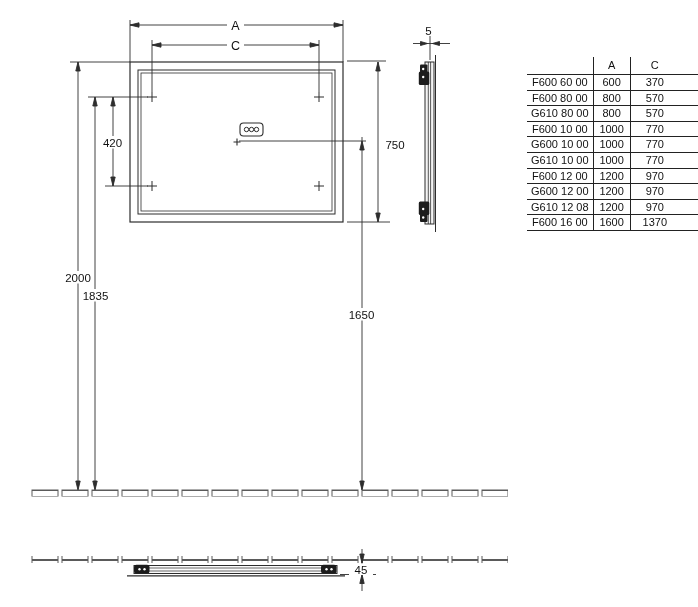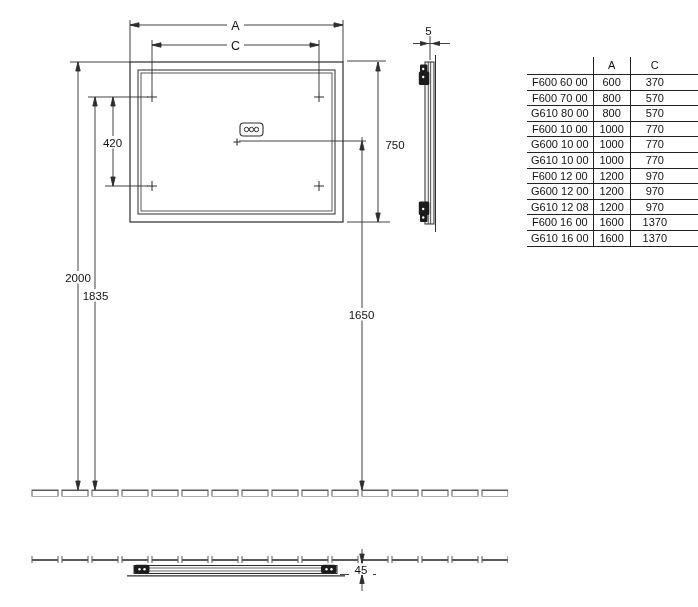--- a/index.html
+++ b/index.html
@@ -185,21 +185,21 @@
         <th class="col-c">C</th>
       </tr>
     </thead>
     <tbody>
         <tr>
           <td class="col-model">F600 60 00</td>
           <td class="col-a">600</td>
           <td class="col-c">370</td>
         </tr>
         <tr>
-          <td class="col-model">F600 70 00</td>
+          <td class="col-model">F600 80 00</td>
           <td class="col-a">800</td>
           <td class="col-c">570</td>
         </tr>
         <tr>
           <td class="col-model">G610 80 00</td>
           <td class="col-a">800</td>
           <td class="col-c">570</td>
         </tr>
         <tr>
           <td class="col-model">F600 10 00</td>
@@ -229,21 +229,16 @@
         <tr>
           <td class="col-model">G610 12 08</td>
           <td class="col-a">1200</td>
           <td class="col-c">970</td>
         </tr>
         <tr>
           <td class="col-model">F600 16 00</td>
           <td class="col-a">1600</td>
           <td class="col-c">1370</td>
         </tr>
-        <tr>
-          <td class="col-model">G610 16 00</td>
-          <td class="col-a">1600</td>
-          <td class="col-c">1370</td>
-        </tr>
       </tbody>
   </table>
 
 </div>
 
 </body></html>

